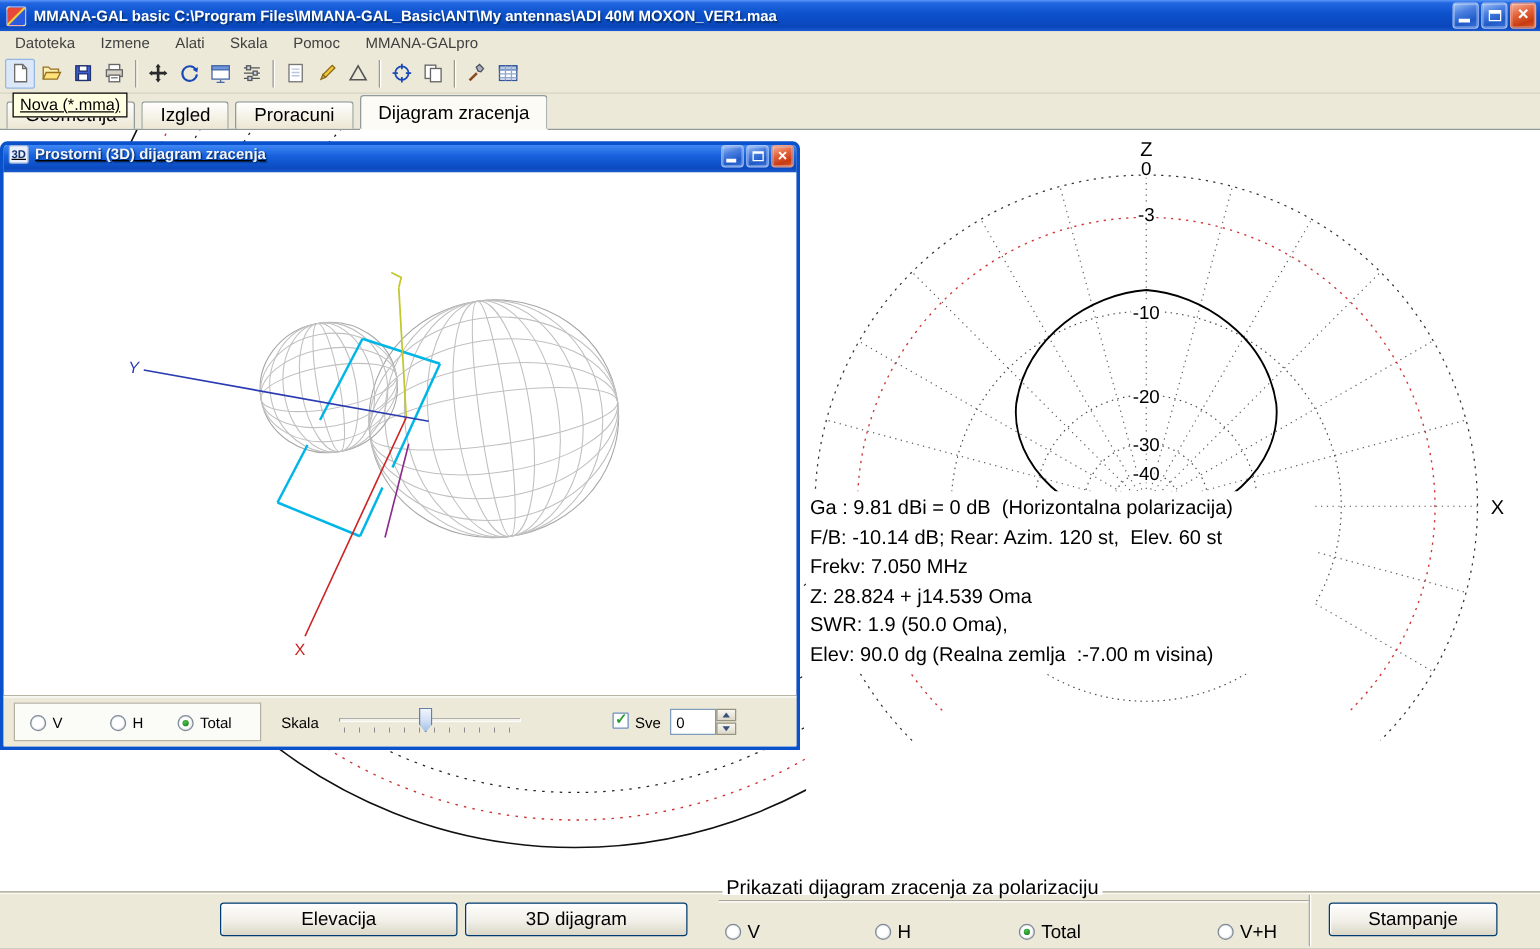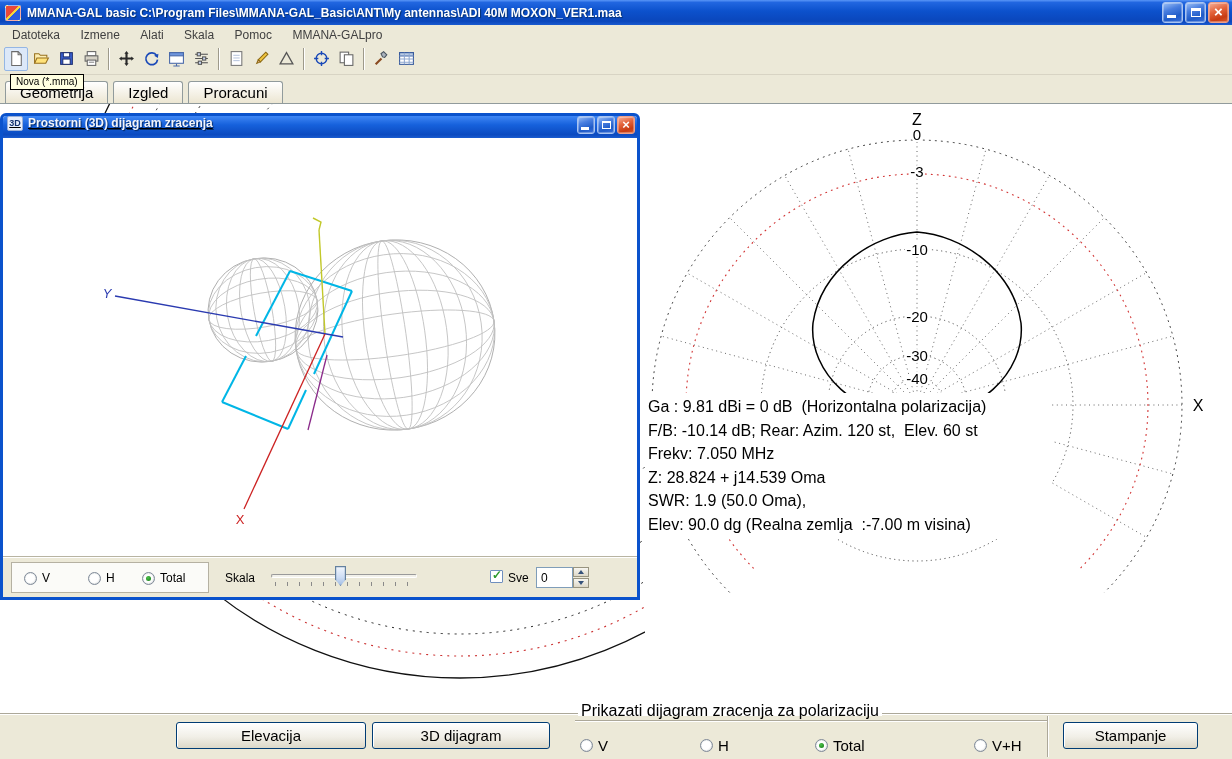--- a/index.html
+++ b/index.html
@@ -102,21 +102,21 @@
   .rb { position:absolute; display:flex; align-items:center; gap:5px; }
   .rbc { width:13px; height:13px; border-radius:50%; border:1px solid #808a99; position:relative;
     background:radial-gradient(circle at 35% 35%, #ffffff 55%, #dcdcdc); box-shadow:inset 0 0 1px #9aa; }
   .rbc.sel::after { content:""; position:absolute; inset:3px; border-radius:50%;
     background:radial-gradient(circle at 40% 35%, #4cc24c, #127612); }
   .rb .rtext { font-size:12px; color:#000; }
   .rb.big .rtext { font-size:15px; }
 
   
   #tooltip { left:10px; top:74px; background:#ffffe1; border:1px solid #000; padding:1px 5px 2px 5px;
-    font-size:10px; color:#000; z-index:40; white-space:nowrap; }
+    font-size:13px; color:#000; z-index:40; white-space:nowrap;text-decoration:underline; }
 
   
   #bottompanel { left:0; top:713px; width:1232px; height:46px; background:#ece9d8;
     border-top:1px solid #aca899; box-shadow:inset 0 1px 0 #fff; z-index:15; }
   .xbutton { position:absolute; height:27px; border:1px solid #003c74; border-radius:3px;
     background:linear-gradient(180deg,#ffffff,#f1efe7 55%,#dcd8c8); font-size:15px; color:#000;
     display:flex; align-items:center; justify-content:center; box-shadow:inset 1px 1px 0 #fff; }
   #grouplabel { position:absolute; left:578px; top:-12px; font-size:16px; font-weight:normal; padding:0 3px;
     background:linear-gradient(#ffffff 76%,#ece9d8 76%); white-space:nowrap; }
   #groupline { position:absolute; left:575px; top:6px; width:472px; height:2px;
@@ -259,20 +259,21 @@
           <rect x="1.5" y="2.5" width="13" height="3" fill="#b9cbe4" stroke="#33579a"></rect>
           <path d="M1.5 5.5h13M1.5 8.5h13M1.5 11.5h13M6 2.5v11M10.5 2.5v11" stroke="#8fa8d0" fill="none"></path>
         </svg>
     </button>
   </div>
 
   <div id="tabbar" class="abs">
     <div class="tab">Geometrija</div>
     <div class="tab">Izgled</div>
     <div class="tab">Proracuni</div>
+    <div class="tab active">Dijagram zracenja</div>
   </div>
 
   <div id="content" class="abs">
 
     <svg id="leftsvg" width="645" height="609" style="position:absolute;left:0;top:0">
       <circle class="ringb" cx="460" cy="180" r="260"></circle>
       <circle class="ringb" cx="460" cy="180" r="315"></circle>
       <circle class="ringb" cx="460" cy="180" r="350"></circle>
       <circle class="ringr" cx="460" cy="180" r="372"></circle>
       <circle class="solid" cx="460" cy="180" r="394"></circle>

